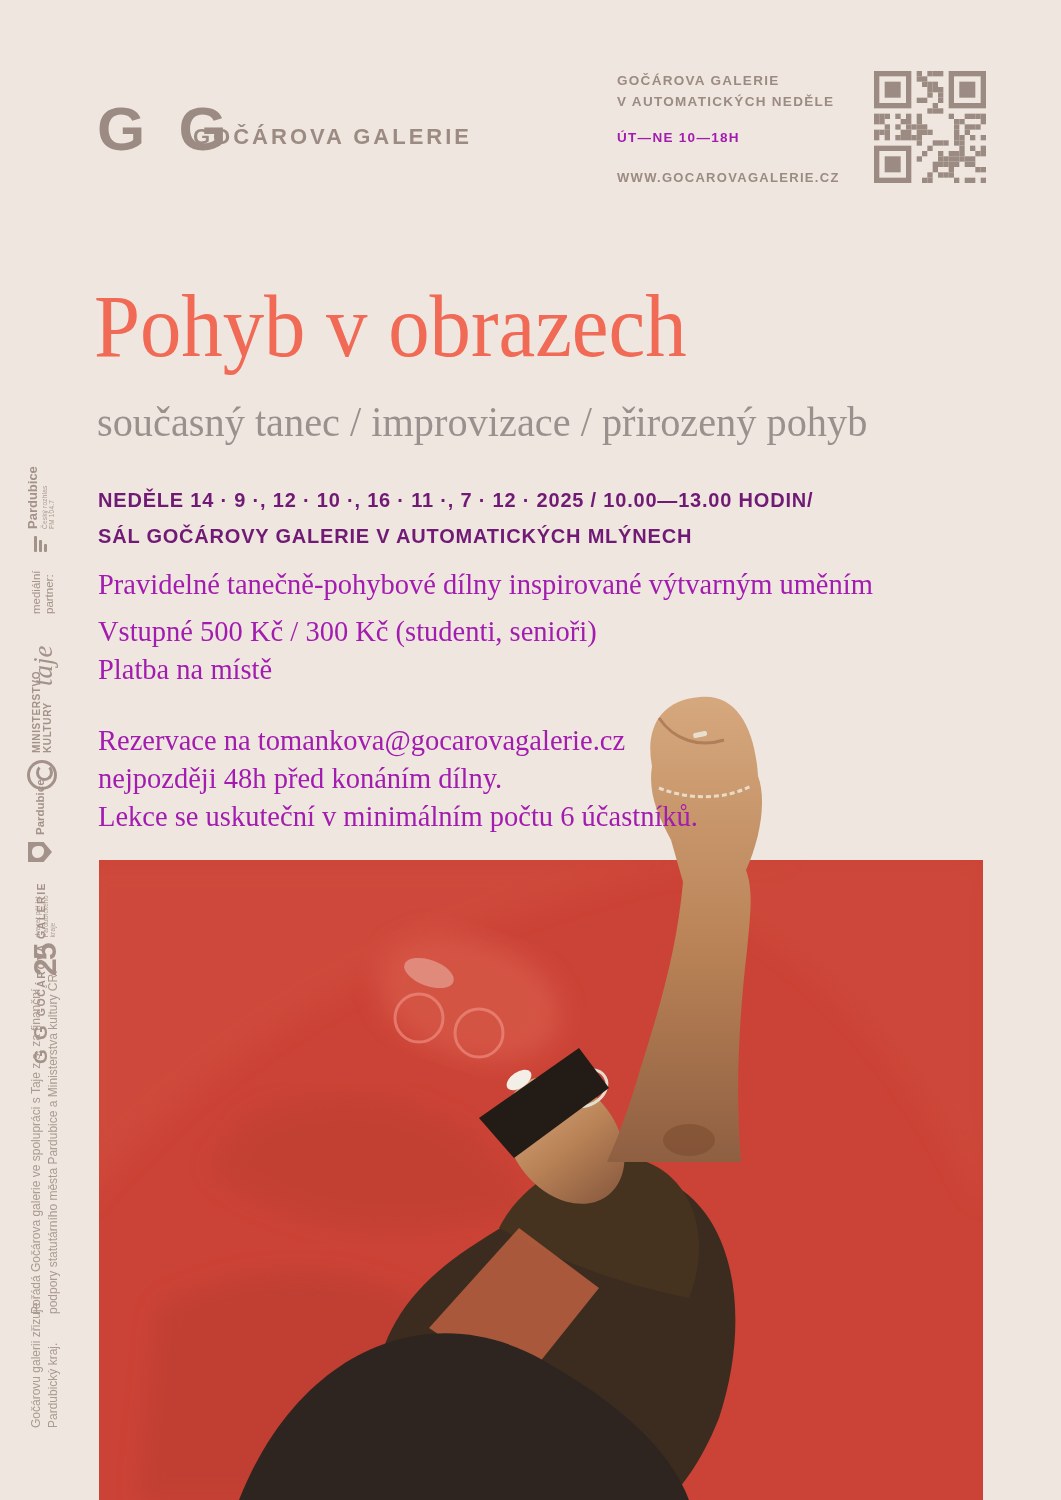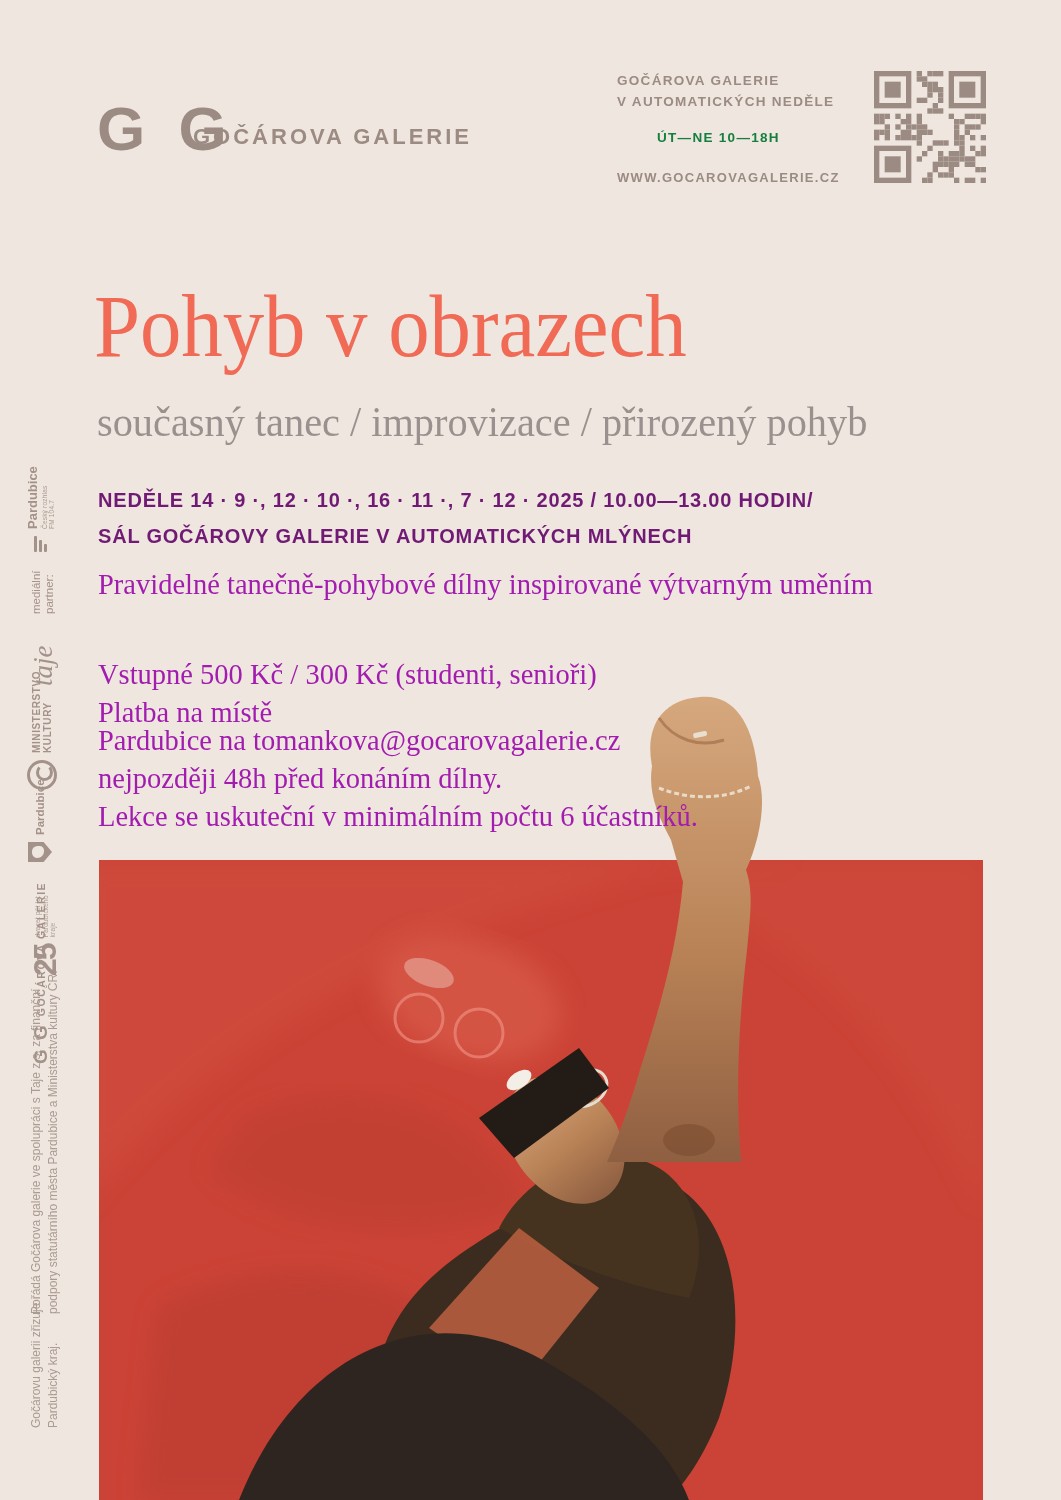--- a/index.html
+++ b/index.html
@@ -6,40 +6,40 @@
   body{background:#d8d2cc;font-family:"Liberation Sans",sans-serif;}
   .page{position:relative;width:1061px;height:1500px;background:#efe6df;overflow:hidden;margin:0 auto;}
 
   
   .gg-logo{position:absolute;left:97px;top:98px;font-weight:bold;font-size:62px;
     letter-spacing:8px;color:#9b8b82;line-height:1;}
   .brand{position:absolute;left:193px;top:124px;font-weight:bold;font-size:22px;
     letter-spacing:3px;color:#9b8b82;}
   .info-block{position:absolute;left:617px;top:70px;color:#9b8b82;font-weight:bold;
     font-size:13.5px;letter-spacing:1.3px;line-height:21px;}
-  .info-hours{position:absolute;left:617px;top:130px;color:#15803d;font-weight:bold;
-    font-size:13.5px;letter-spacing:1.3px;margin-left:40px;}
+  .info-hours{position:absolute;left:617px;top:130px;color:#a21caf;font-weight:bold;
+    font-size:13.5px;letter-spacing:1.3px;}
   .info-web{position:absolute;left:617px;top:170px;color:#9b8b82;font-weight:bold;
     font-size:13px;letter-spacing:1.3px;}
   .qr{position:absolute;left:874px;top:71px;width:112px;height:112px;}
 
   
   .title{position:absolute;left:94px;top:283px;color:#f06a55;
     font-family:"Liberation Serif",serif;font-size:88px;line-height:1;
     transform:scaleX(.94);transform-origin:left top;white-space:nowrap;}
   .subtitle{position:absolute;left:97px;top:398px;color:#9a918e;
     font-family:"Liberation Serif",serif;font-size:42px;
     transform:scaleX(.96);transform-origin:left top;white-space:nowrap;}
   .dates{position:absolute;left:98px;top:482px;color:#701a75;font-weight:bold;
     font-size:20px;letter-spacing:.8px;line-height:36px;white-space:nowrap;}
 
   
   .para{position:absolute;left:98px;color:#a21caf;font-family:"Liberation Serif",serif;
     font-size:28.5px;line-height:38px;white-space:nowrap;z-index:5;}
-  .p1{top:566px;} .p2{top:656px;} .p3{top:722px;}
+  .p1{top:566px;} .p2{top:613px;} .p3{top:722px;}
 
   
   .photo-art{position:absolute;left:99px;top:688px;width:884px;height:812px;z-index:1;}
 
   
   .v-item{position:absolute;transform-origin:0 0;transform:rotate(-90deg);
     display:flex;align-items:center;gap:7px;white-space:nowrap;color:#a3928a;}
   .v-item .stack{display:flex;flex-direction:column;line-height:1.15;}
   .tiny{font-size:6.5px;letter-spacing:.2px;color:#ab9b92;}
   .radio-bars{display:flex;flex-direction:column;gap:2px;}
@@ -207,21 +207,21 @@
   </div>
 
   <div class="para p1">
     <div>Pravidelné tanečně-pohybové dílny inspirované výtvarným uměním</div>
   </div>
   <div class="para p2">
     <div>Vstupné 500 Kč / 300 Kč (studenti, senioři)</div>
     <div>Platba na místě</div>
   </div>
   <div class="para p3">
-    <div>Pardubice na tomankova@gocarovagalerie.cz</div>
+    <div>Rezervace na tomankova@gocarovagalerie.cz</div>
     <div>nejpozději 48h před konáním dílny.</div>
     <div>Lekce se uskuteční v minimálním počtu 6 účastníků.</div>
   </div>
 
   <svg class="photo-art" viewBox="0 0 884 812" xmlns="http://www.w3.org/2000/svg">
     <defs>
       <linearGradient id="skin" x1="0" y1="0" x2="0" y2="1">
         <stop offset="0" stop-color="#d6a87e"></stop>
         <stop offset="0.55" stop-color="#b98256"></stop>
         <stop offset="1" stop-color="#8f5f42"></stop>

